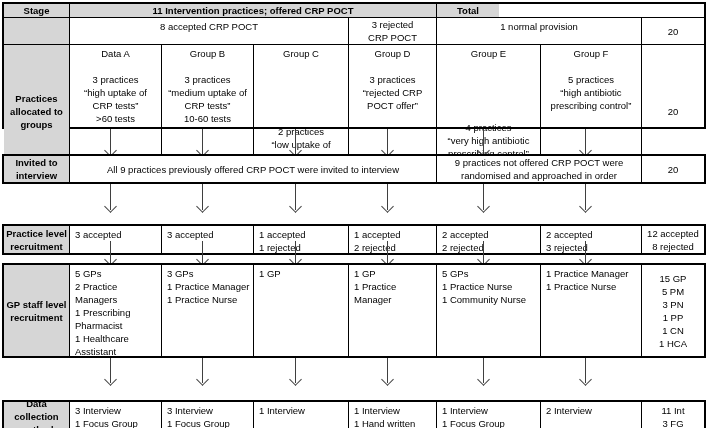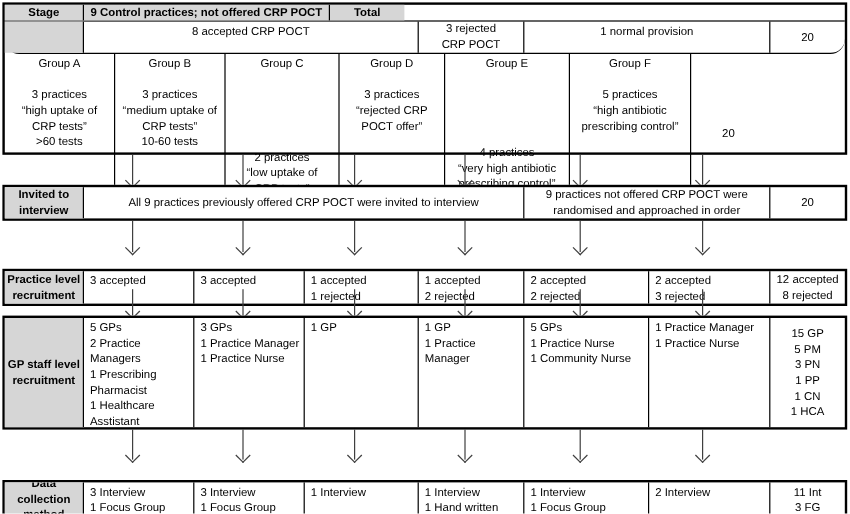--- a/index.html
+++ b/index.html
@@ -16,53 +16,56 @@
   .gray { background: #d6d6d6; }
   .bold { font-weight: bold; }
   .topv { justify-content: flex-start; padding-top: 2px; }
   .leftal { align-items: flex-start; text-align: left; padding: 2px 2px 0 5px; justify-content: flex-start; }
   .spacer13 { height: 13px; flex: 0 0 13px; }
   
   .w-stage { width: 66px; } .w-a { width: 92px; } .w-b { width: 92px; } .w-c { width: 95px; gap: 26px; }
   .w-d { width: 88px; } .w-e { width: 104px; gap: 24px; } .w-f { width: 101px; } .w-t { width: 62px; }
   .w-int { width: 367px; } .w-ctl { width: 205px; } .w-acc { width: 279px; }
   
-  .r-head { height: 17px; } .r-alloc { height: 27px; border-radius: 12px; } .r-groups { flex: 1; }
+  .r-head { height: 17px; } .r-alloc { height: 27px; } .r-groups { flex: 1; }
   
   .arrow { position: absolute; width: 0; border-left: 1.2px solid #3f3f3f; }
   .arrow::after { content: ""; position: absolute; bottom: -1px; left: -5px; width: 8px; height: 8px;
                   border-right: 1.2px solid #3f3f3f; border-bottom: 1.2px solid #3f3f3f;
                   transform: rotate(45deg); }
   .x-a { left: 110px; } .x-b { left: 202px; } .x-c { left: 295px; }
   .x-d { left: 387px; } .x-e { left: 483px; } .x-f { left: 585px; }
   .g1 { top: 129px; height: 25px; } .g2 { top: 184px; height: 26px; }
   .g3 { top: 241px; height: 22px; } .g4 { top: 358px; height: 25px; }
 </style>
 </head>
 <body>
 
 <div class="fig">
 
   <div class="band col" style="top:2px;height:127px">
     <div class="row sep r-head">
       <div class="cell vr gray bold w-stage">Stage</div>
-      <div class="cell vr gray bold w-ctl">9 Control practices; not offered CRP POCT</div>
+      <div class="cell vr gray bold w-int">11 Intervention practices; offered CRP POCT</div>
       <div class="cell gray bold w-t">Total</div>
     </div>
     <div class="row sep r-alloc">
       <div class="cell vr gray w-stage"></div>
       <div class="cell vr topv w-acc">8 accepted CRP POCT</div>
       <div class="cell vr w-d">3 rejected
 CRP POCT</div>
       <div class="cell vr topv w-ctl">1 normal provision</div>
       <div class="cell w-t">20</div>
     </div>
     <div class="row r-groups">
+      <div class="cell vr gray bold w-stage">Practices
+allocated to
+groups</div>
       <div class="cell vr topv w-a">
-        <div>Group A</div>
+        <div>Data A</div>
         <div class="spacer13"></div>
         <div>3 practices
 “high uptake of
 CRP tests”
 &gt;60 tests</div>
       </div>
       <div class="cell vr topv w-b">
         <div>Group B</div>
         <div class="spacer13"></div>
         <div>3 practices

